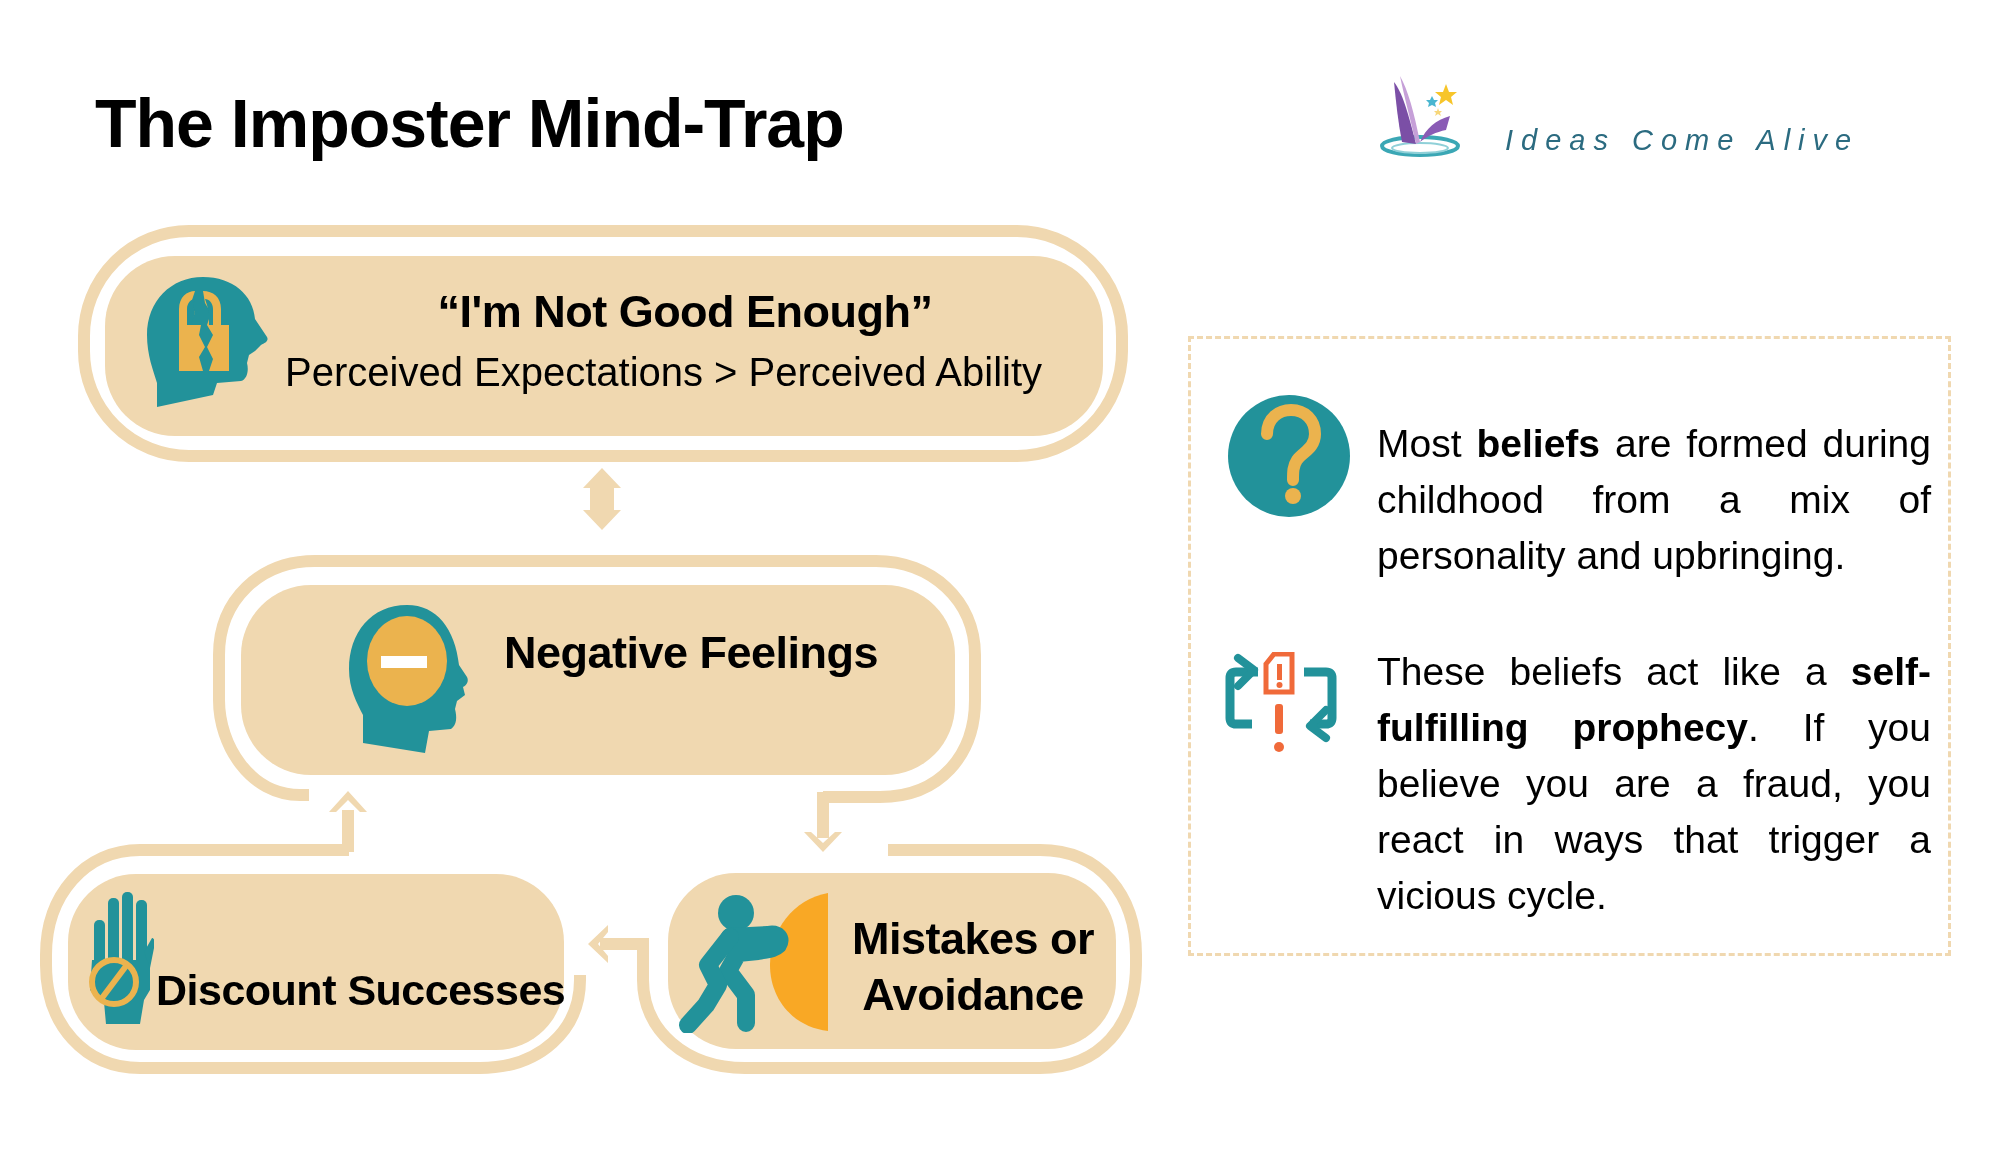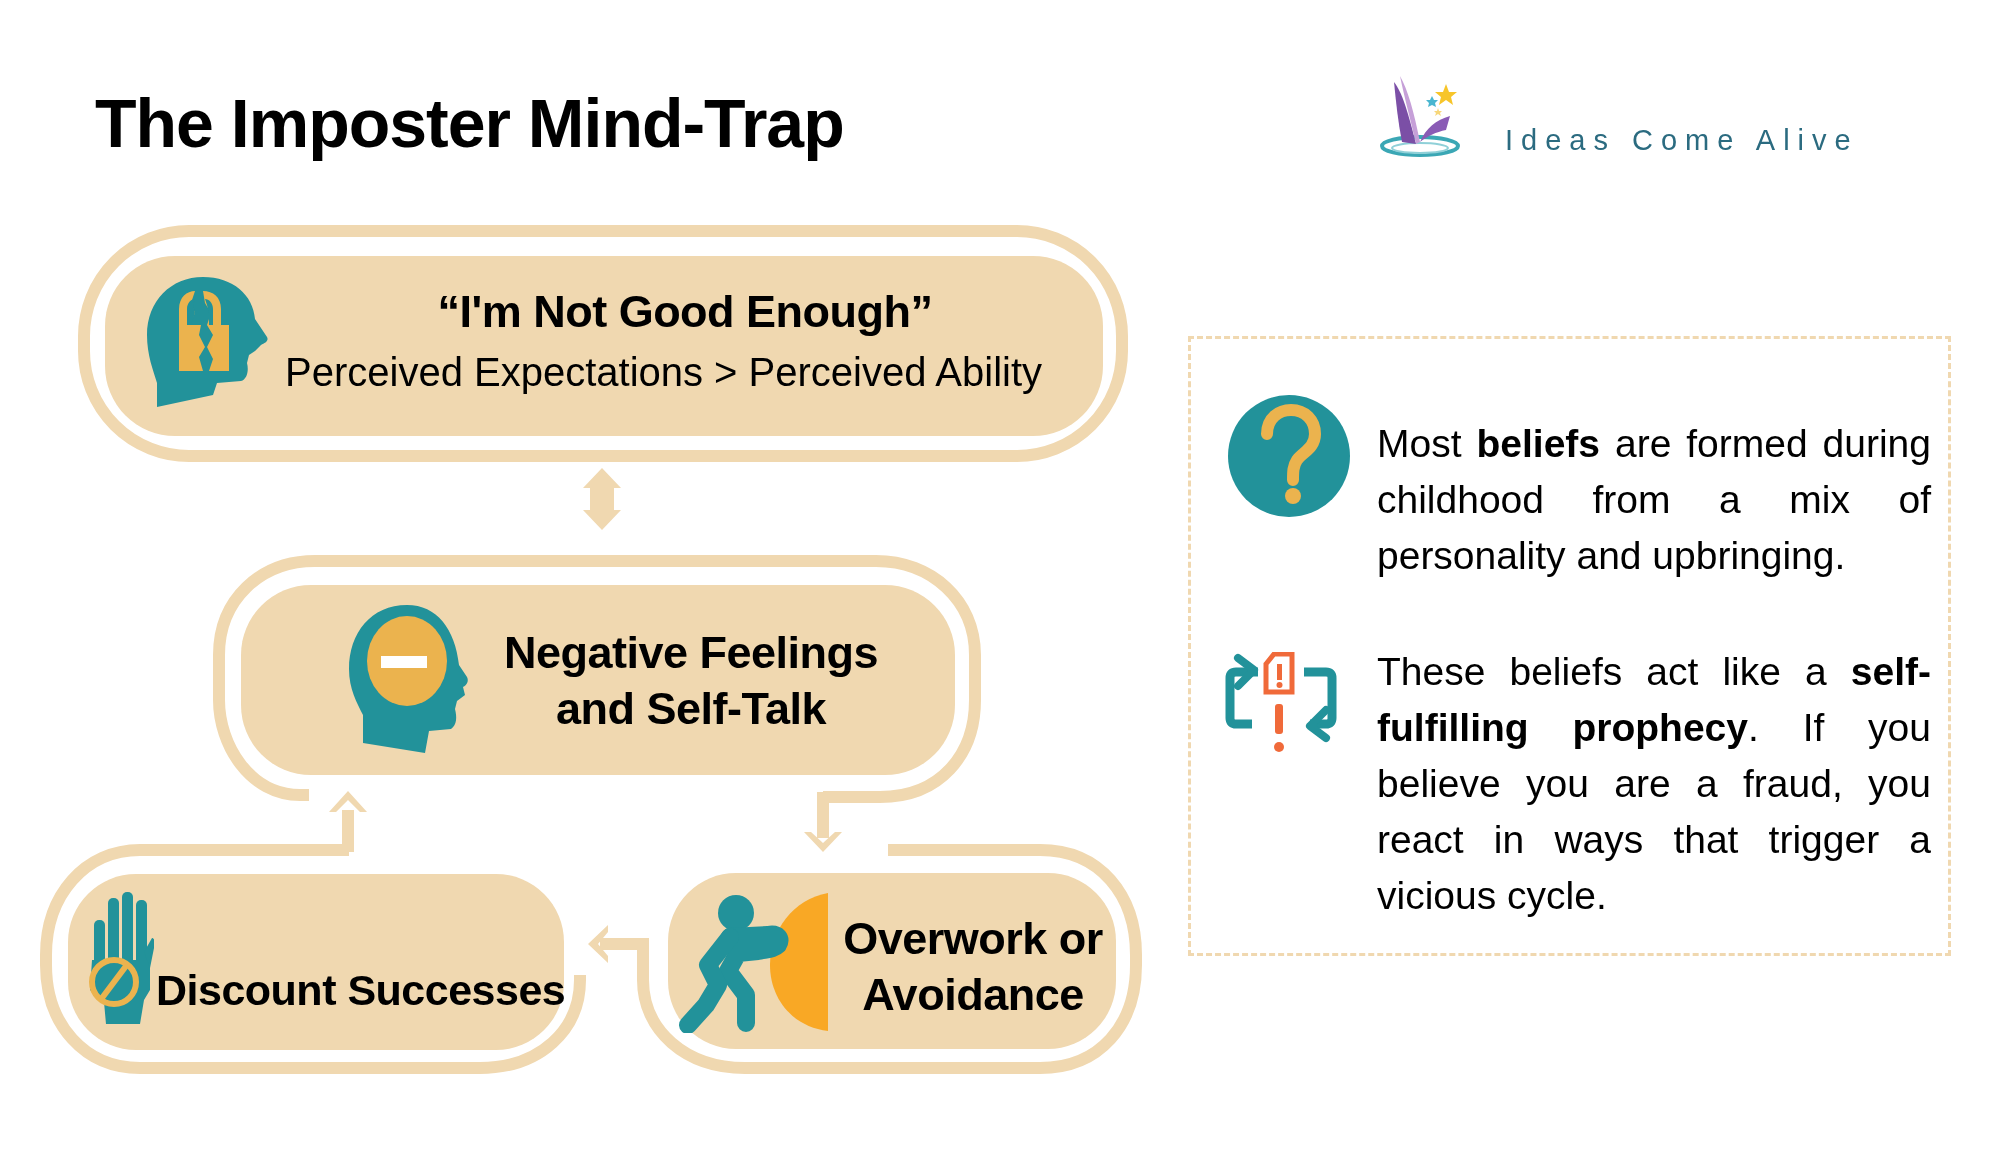--- a/index.html
+++ b/index.html
@@ -3,21 +3,21 @@
 <meta charset="utf-8">
 <style>
   html, body { margin:0; padding:0; background:#ffffff; }
   body { width:2000px; height:1158px; position:relative; overflow:hidden;
          font-family:"Liberation Sans", "DejaVu Sans", sans-serif; color:#000; }
   .abs { position:absolute; }
   .title { left:95px; top:84px; font-size:68px; font-weight:bold; letter-spacing:-1px; white-space:nowrap; }
   .logo-text1 { left:1480px; top:78px; font-size:44px; color:#2b6b80; white-space:nowrap; letter-spacing:1px; }
   .logo-text1 .light { font-weight:normal; }
   .logo-text1 .bold { font-weight:bold; }
-  .logo-text2 { left:1505px; top:126px; font-size:29px; color:#2b6b80; letter-spacing:8px; white-space:nowrap; }
+  .logo-text2 { left:1505px; top:126px; font-size:29px; color:#2b6b80; font-style:italic; letter-spacing:8px; white-space:nowrap; }
   .box-title { font-weight:bold; text-align:center; white-space:nowrap; line-height:56px; letter-spacing:-0.5px; }
   .box-sub { text-align:left; white-space:nowrap; font-size:40px; }
   .para { left:1377px; width:554px; font-size:39px; line-height:56px; text-align:justify; text-align-last:left; }
   .para b { font-weight:bold; }
 </style>
 </head>
 <body>
 
 <div class="abs title">The Imposter Mind-Trap</div>
 
@@ -83,21 +83,20 @@
   <div class="abs box-sub" style="left:180px;width:800px;top:94px;">Perceived Expectations &gt; Perceived Ability</div>
 </div>
 
 <div class="abs" style="left:241px;top:585px;width:714px;height:190px;">
   <svg class="abs" style="left:100px;top:18px;" width="130" height="150" viewBox="0 0 130 150">
     <path d="M66 2 C30 2 8 30 8 66 C8 86 16 100 22 112 L22 140 L84 150 L88 128 L110 126 C116 122 116 114 114 106 L116 98 L124 92 L122 84 C126 82 128 78 126 74 L118 62 C114 26 96 2 66 2Z" fill="#22929a"></path>
     <ellipse cx="66" cy="58" rx="40" ry="45" fill="#ebb34e"></ellipse>
     <rect x="40" y="53" width="46" height="12" fill="#ffffff"></rect>
   </svg>
   <div class="abs box-title" style="left:220px;width:460px;top:40px;font-size:45px;">Negative Feelings</div>
-  <div class="abs box-title" style="left:220px;width:460px;top:96px;font-size:45px;">and Self-Talk</div>
 </div>
 
 <div class="abs" style="left:68px;top:874px;width:496px;height:176px;">
   <svg class="abs" style="left:16px;top:16px;" width="70" height="136" viewBox="0 0 70 136">
     <rect x="10" y="30" width="11" height="70" rx="5" fill="#22929a"></rect>
     <rect x="24" y="8" width="11" height="80" rx="5" fill="#22929a"></rect>
     <rect x="38" y="2" width="11" height="86" rx="5" fill="#22929a"></rect>
     <rect x="52" y="10" width="11" height="80" rx="5" fill="#22929a"></rect>
     <path d="M8 70 L66 70 L66 100 L60 110 L56 134 L22 134 L20 112 L6 100Z" fill="#22929a"></path>
     <path d="M60 62 L68 48 C70 48 72 52 70 58 L66 78 Z" fill="#22929a"></path>
@@ -107,21 +106,21 @@
   <div class="abs box-title" style="left:88px;width:400px;top:90px;font-size:43px;line-height:52px;">Discount Successes</div>
 </div>
 
 <div class="abs" style="left:668px;top:873px;width:448px;height:176px;">
   <svg class="abs" style="left:10px;top:20px;" width="150" height="140" viewBox="0 0 150 140">
     <path d="M150 0 C115 6 92 38 92 72 C92 106 115 134 150 138 Z" fill="#f9a825"></path>
     <circle cx="58" cy="20" r="18" fill="#22929a"></circle>
     <path d="M52 44 L90 42 C100 40 104 46 100 52 C96 56 90 56 80 58 L60 60 L50 78 L68 102 L68 130" fill="none" stroke="#22929a" stroke-width="18" stroke-linecap="round" stroke-linejoin="round"></path>
     <path d="M52 44 L30 72 L40 92 L28 112 L10 132" fill="none" stroke="#22929a" stroke-width="18" stroke-linecap="round" stroke-linejoin="round"></path>
   </svg>
-  <div class="abs box-title" style="left:160px;width:290px;top:38px;font-size:45px;">Overwork or</div>
+  <div class="abs box-title" style="left:160px;width:290px;top:38px;font-size:45px;">Mistakes or</div>
   <div class="abs box-title" style="left:160px;width:290px;top:94px;font-size:45px;">Avoidance</div>
 </div>
 
 <div class="abs" style="left:1188px;top:336px;width:763px;height:620px;border:3px dashed #f0d8b0;box-sizing:border-box;"></div>
 
 <svg class="abs" style="left:1227px;top:394px;" width="124" height="124" viewBox="0 0 124 124">
   <circle cx="62" cy="62" r="61" fill="#22929a"></circle>
   <path d="M40 40 C40 24 52 16 64 16 C78 16 88 26 88 40 C88 54 76 58 70 66 C66 72 66 78 66 86" fill="none" stroke="#ebb34e" stroke-width="12" stroke-linecap="round"></path>
   <circle cx="66" cy="102" r="8" fill="#ebb34e"></circle>
 </svg>

